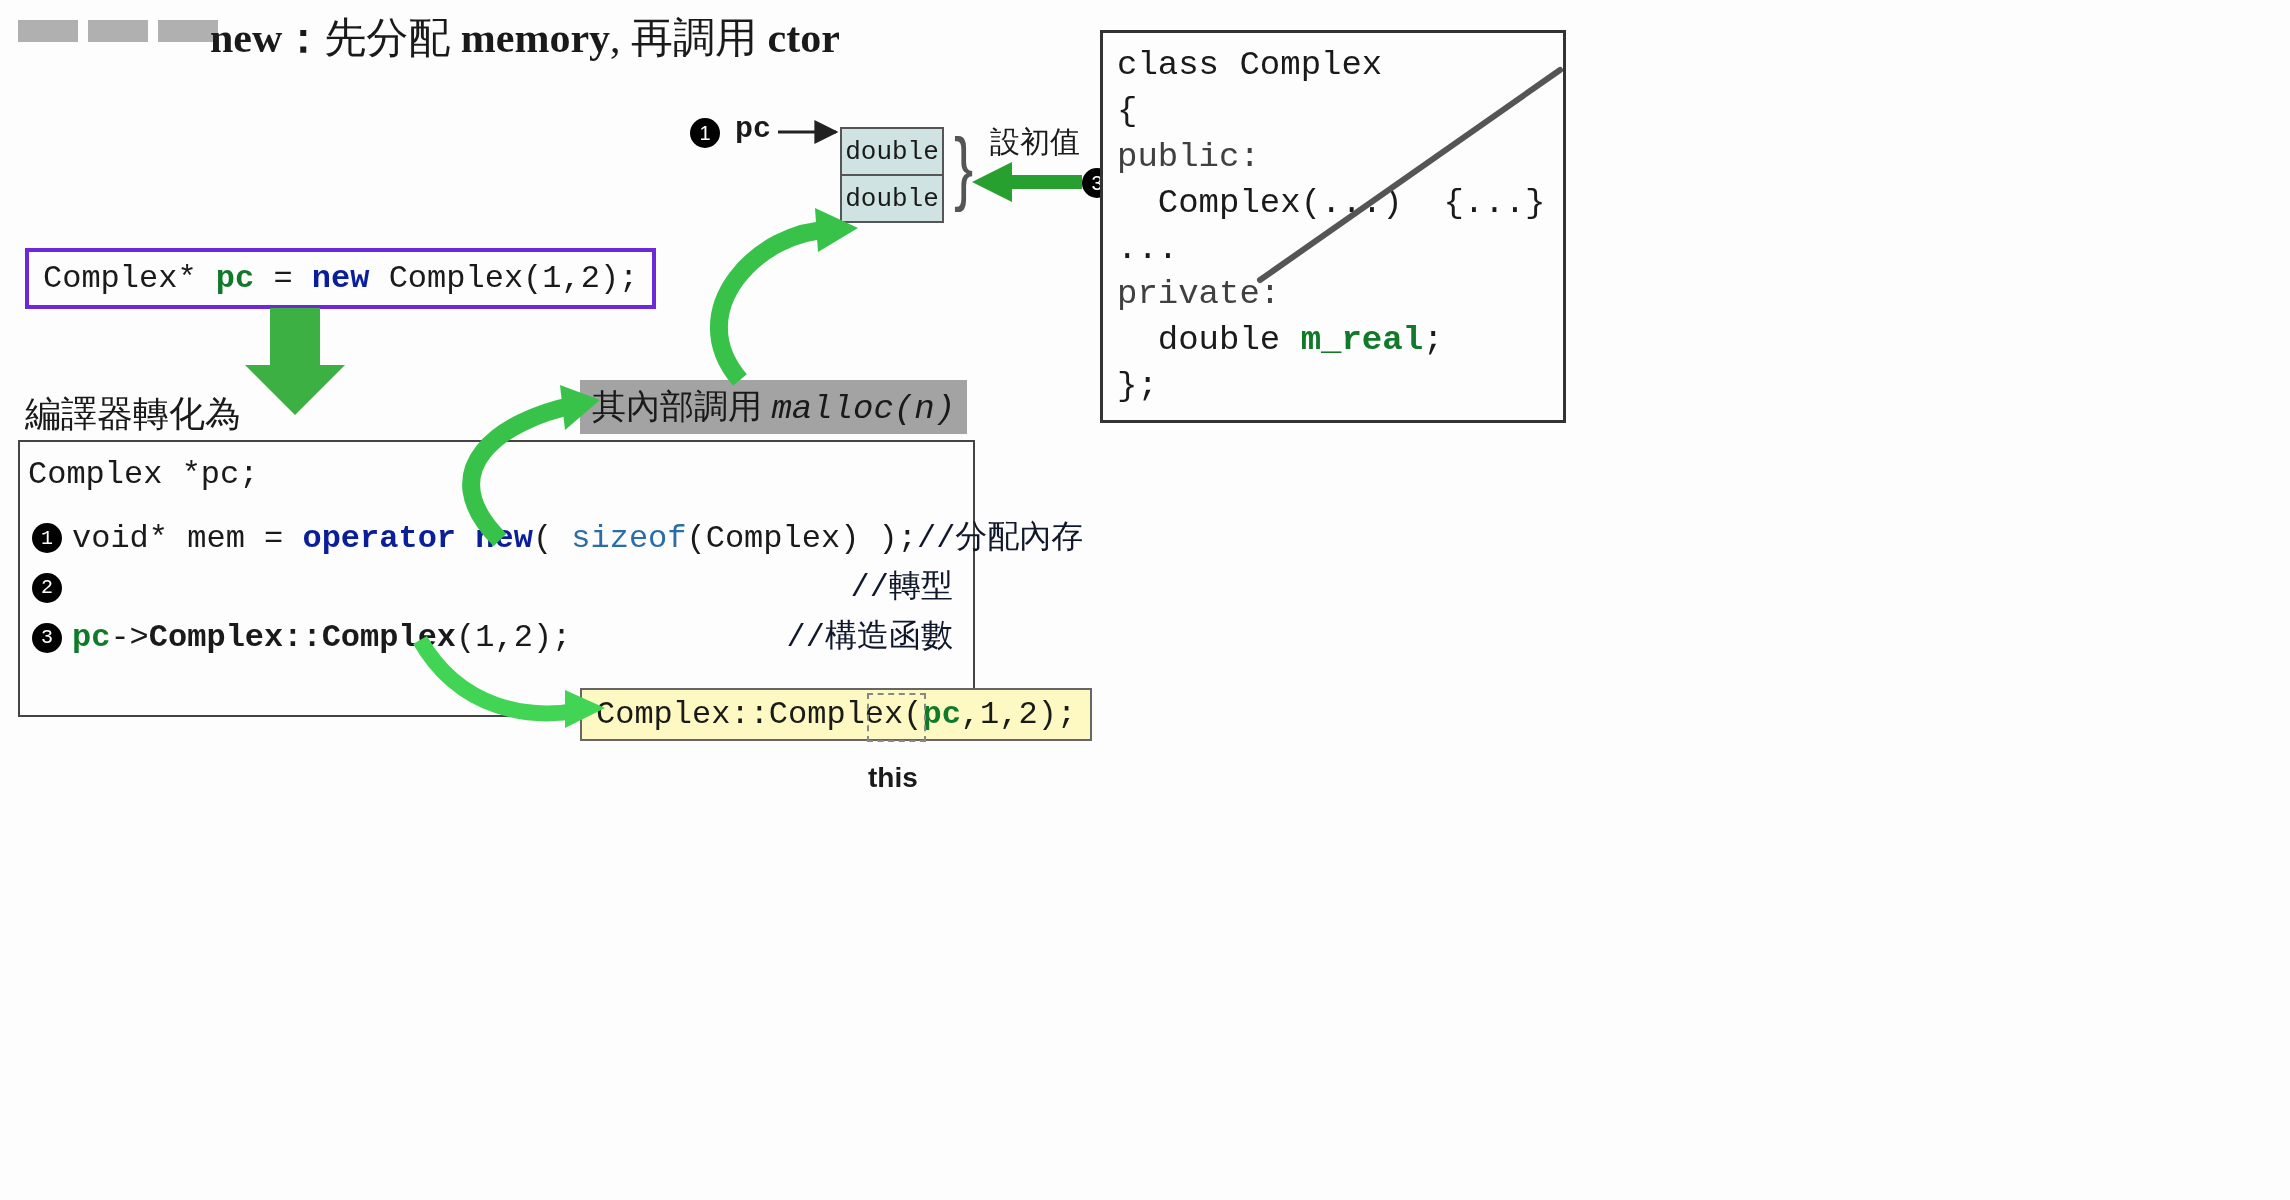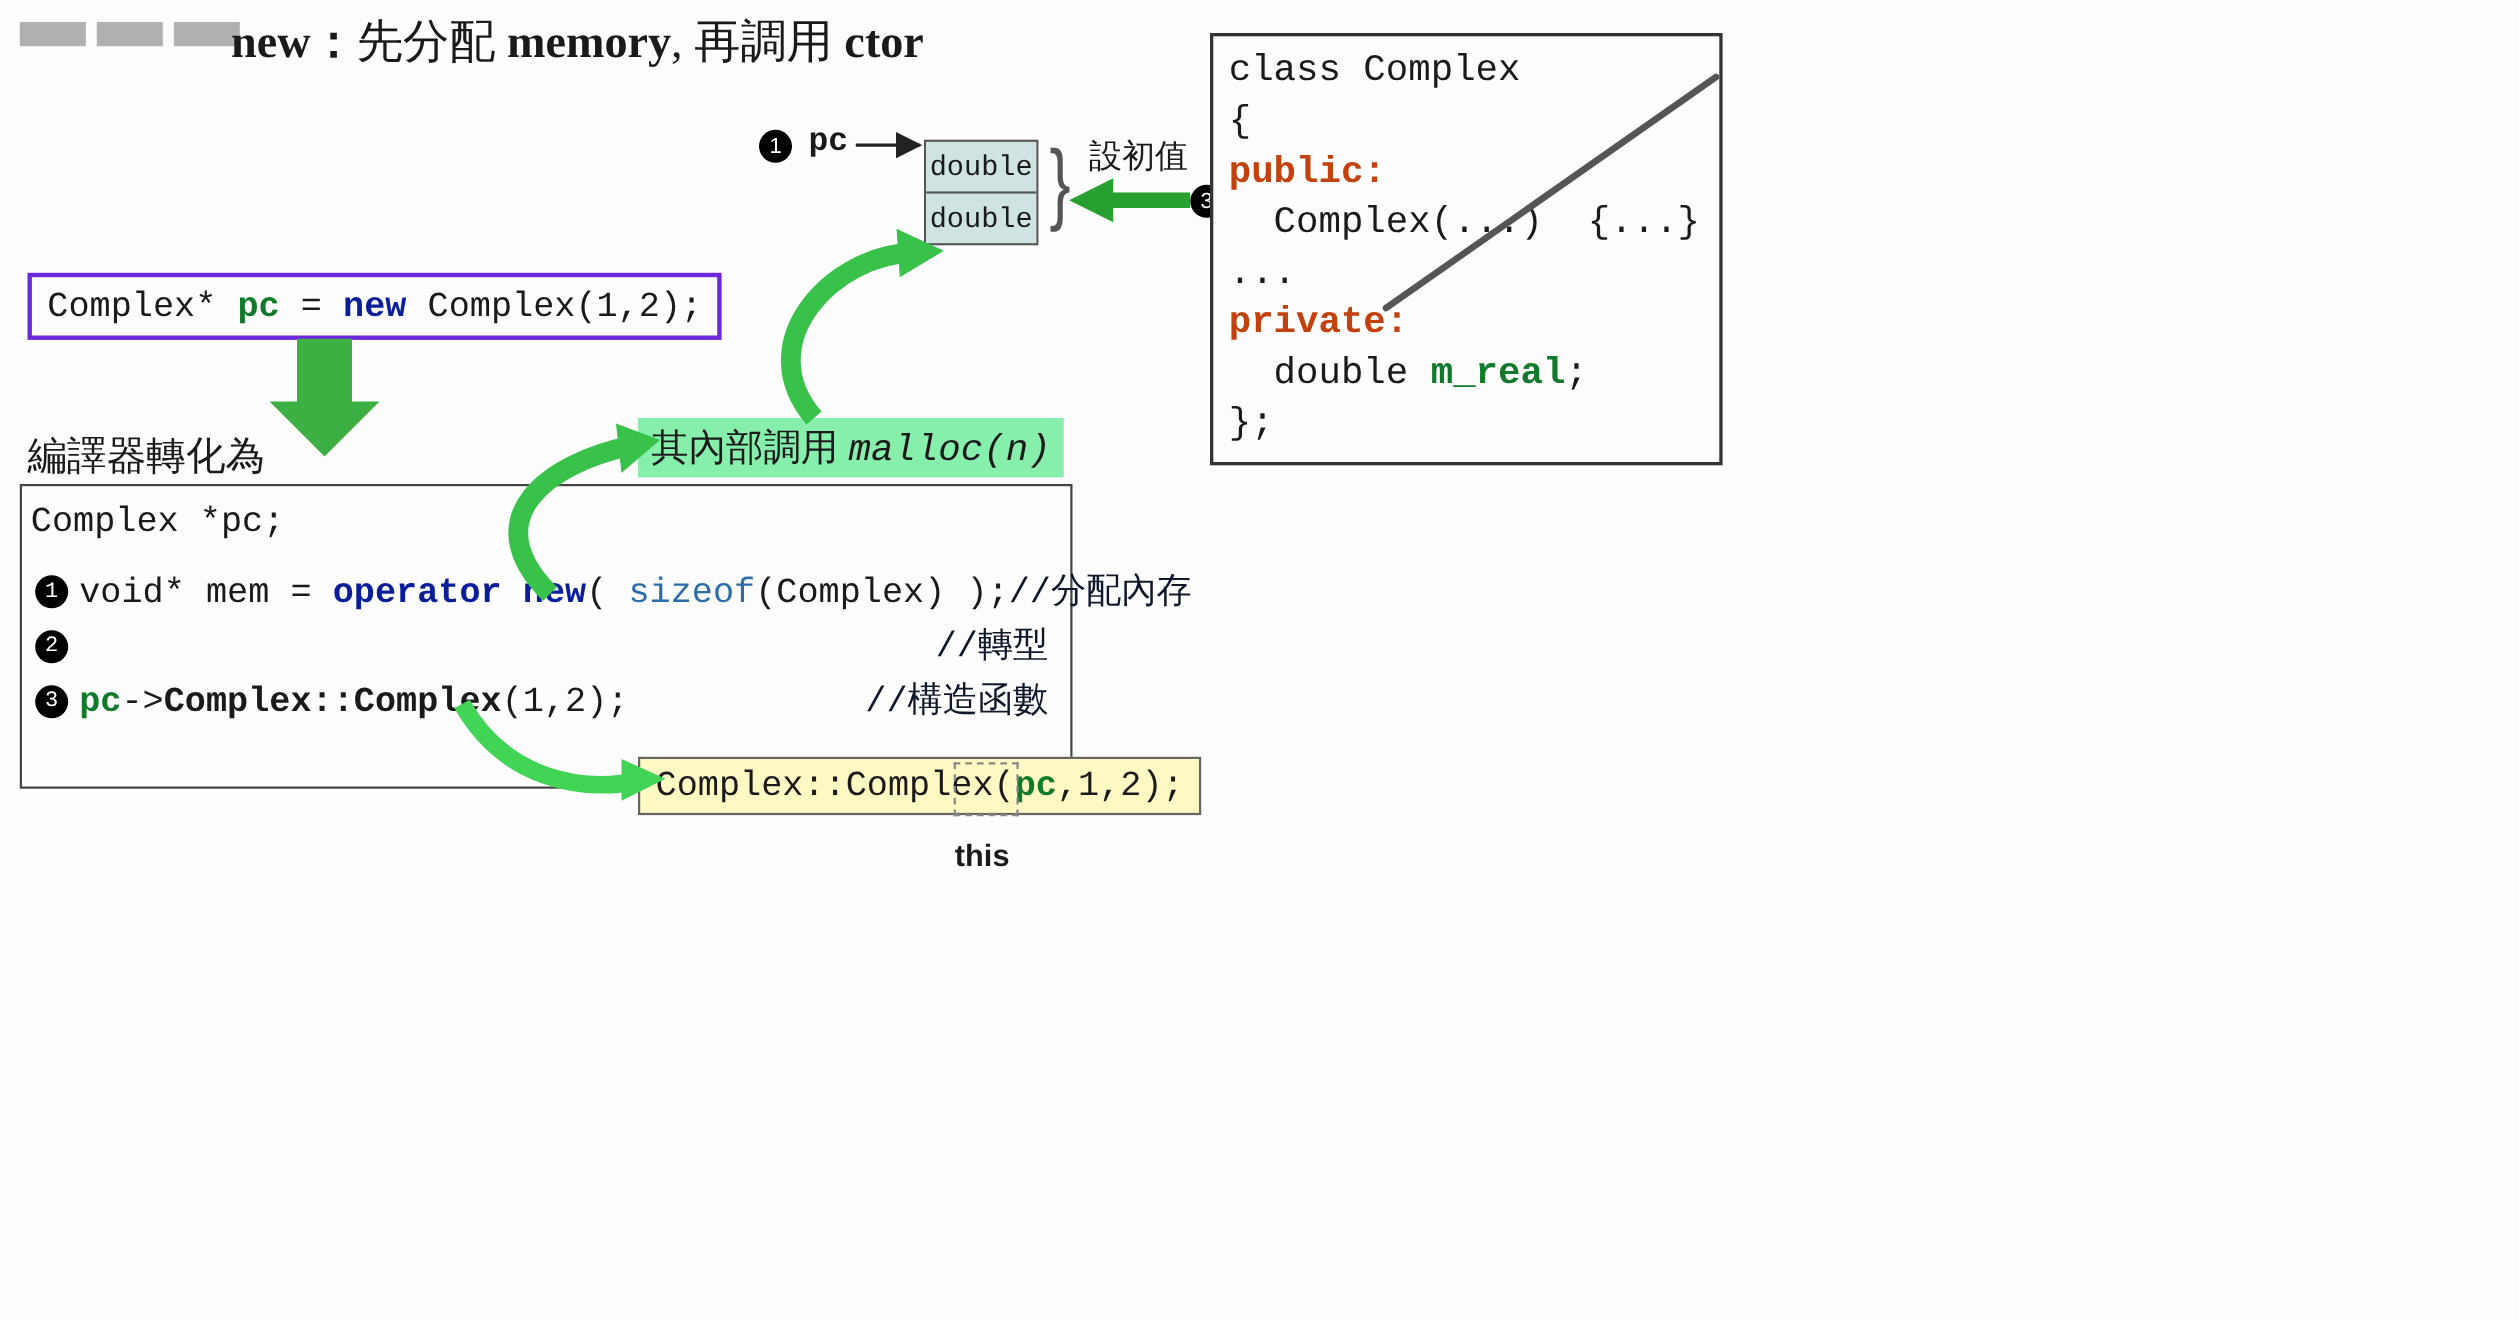--- a/index.html
+++ b/index.html
@@ -1,42 +1,42 @@
 <!DOCTYPE html>
 <html><head>
 <meta charset="utf-8">
 <style>
   html,body{margin:0;padding:0;background:#fdfdfd;font-family:"Microsoft JhengHei","Heiti TC",sans-serif;color:#1a1a1a;}
   .slide{position:relative;width:2032px;height:1200px;overflow:hidden;}
   .mono{font-family:"Courier New",monospace;}
   .kw-keyword{color:#0a1e9a;font-weight:bold;}
   .kw-ident{color:#117a2a;font-weight:bold;}
   .kw-type{color:#2a6da8;margin-top:32px;}
-  .kw-access{color:#c2410c;font-weight:bold;text-align:right;}
+  .kw-access{color:#404040;font-weight:normal;text-align:right;}
   .deco-bars{position:absolute;left:18px;top:20px;display:flex;gap:10px;}
   .deco-bars div{width:60px;height:22px;background:#b0b0b0;}
   
   .title{position:absolute;left:210px;top:10px;font-size:42px;font-weight:bold;font-family:Georgia,serif;}
   .title .cn{font-family:"Microsoft JhengHei","Heiti TC",serif;font-weight:normal;}
   
   .box1{position:absolute;left:25px;top:248px;border:4px solid #6d28d9;padding:8px 14px;font-size:32px;}
   
   .lbl-compile{position:absolute;left:25px;top:390px;font-size:36px;}
   
   .box2{position:absolute;left:18px;top:440px;width:945px;height:265px;border:2px solid #444;padding:8px 0 0 8px;font-size:32px;line-height:1.55;}
   .box2 .row{display:flex;align-items:center;}
   .box2 .bullet{display:inline-flex;width:30px;height:30px;border-radius:50%;background:#000;color:#fff;font-size:20px;align-items:center;justify-content:center;margin:0 10px 0 4px;flex:none;}
   .box2 .code{flex:none;}
   .box2 .cmt{color:#0f172a;margin-left:auto;padding-right:20px;white-space:pre;}
   
   .box3{position:absolute;left:580px;top:688px;border:2px solid #666;padding:6px 14px;font-size:32px;background:#fef9c3;}
   .this-box{position:absolute;left:867px;top:693px;width:55px;height:45px;border:2px dashed #888;}
   .this-lbl{position:absolute;left:868px;top:762px;font-weight:bold;font-size:28px;}
   
-  .lbl-malloc{position:absolute;left:580px;top:380px;font-size:34px;background:#86efac;padding:4px 12px;}
+  .lbl-malloc{position:absolute;left:580px;top:380px;font-size:34px;background:#a3a3a3;padding:4px 12px;}
   .lbl-malloc .mono{font-style:italic;}
   
   .pc-lbl{position:absolute;left:735px;top:112px;font-size:30px;font-weight:bold;}
   .bullet-abs{position:absolute;display:inline-flex;width:30px;height:30px;border-radius:50%;background:#000;color:#fff;font-size:20px;align-items:center;justify-content:center;}
   .b1{left:690px;top:118px;}
   .b3{left:1082px;top:168px;}
   .mem{position:absolute;left:840px;top:127px;border:2px solid #555;}
   .mem .cell{width:100px;height:45px;background:#cfe3e3;display:flex;align-items:center;justify-content:center;font-size:26px;}
   .mem .cell + .cell{border-top:2px solid #555;}
   .brace{position:absolute;left:950px;top:120px;font-size:82px;color:#555;transform:scaleX(0.7);}

